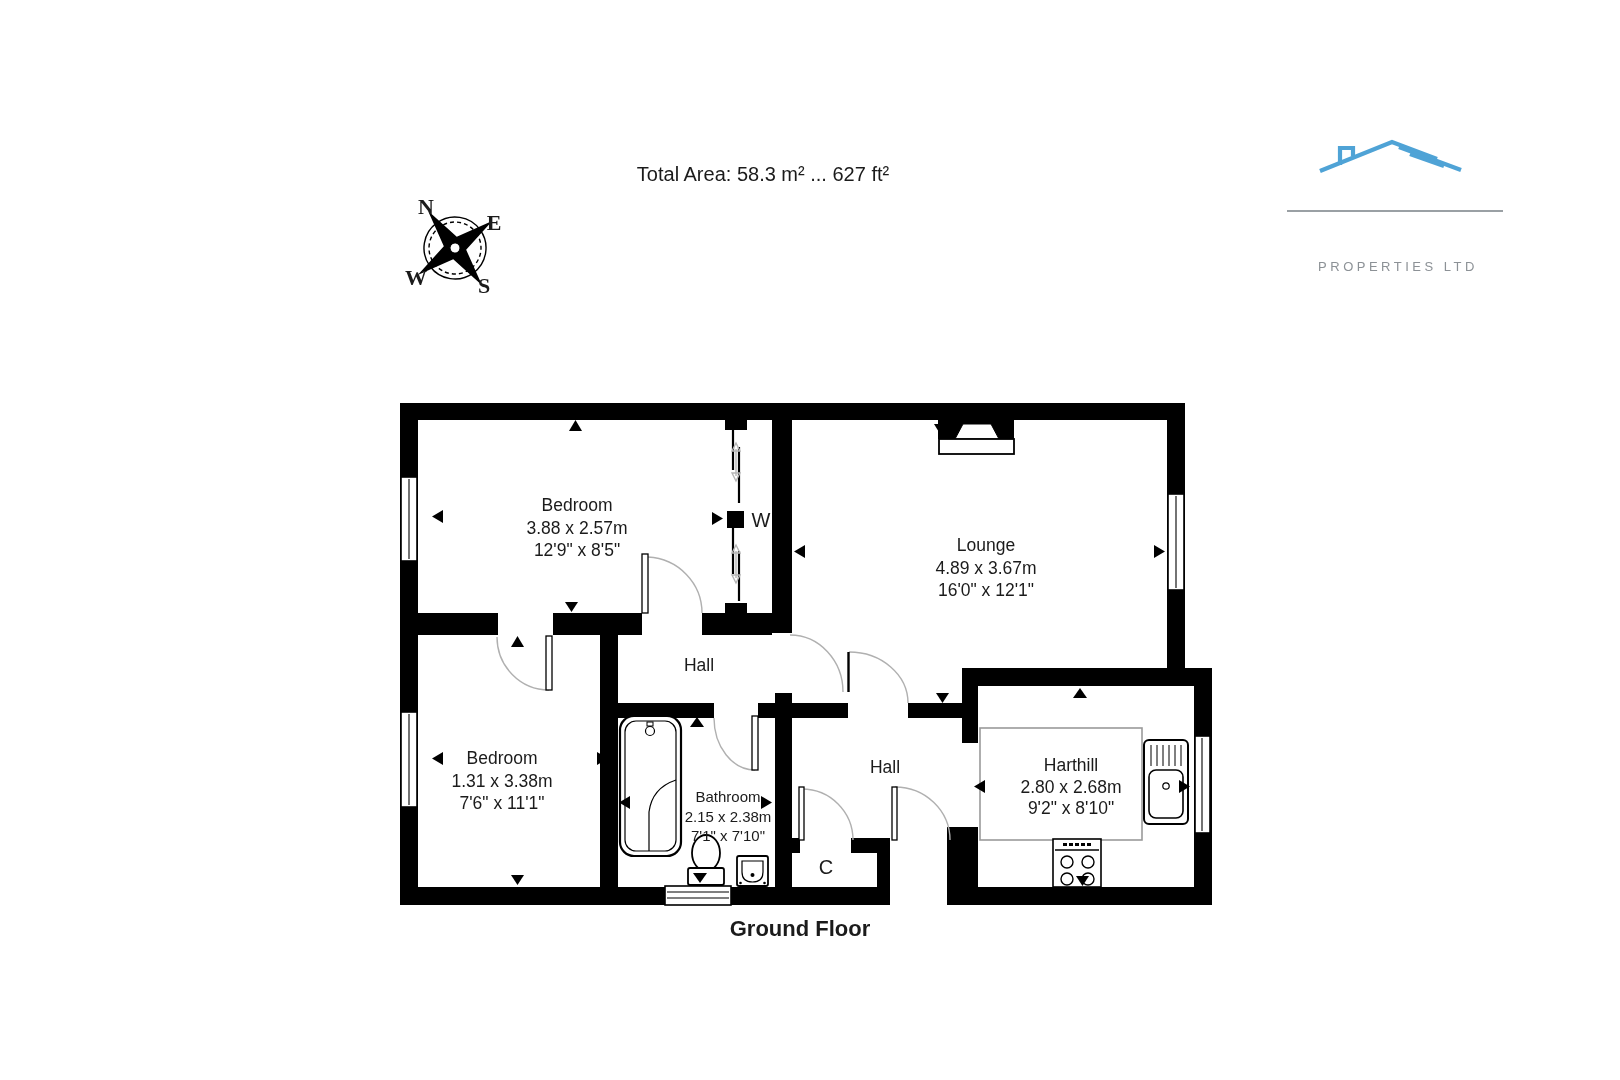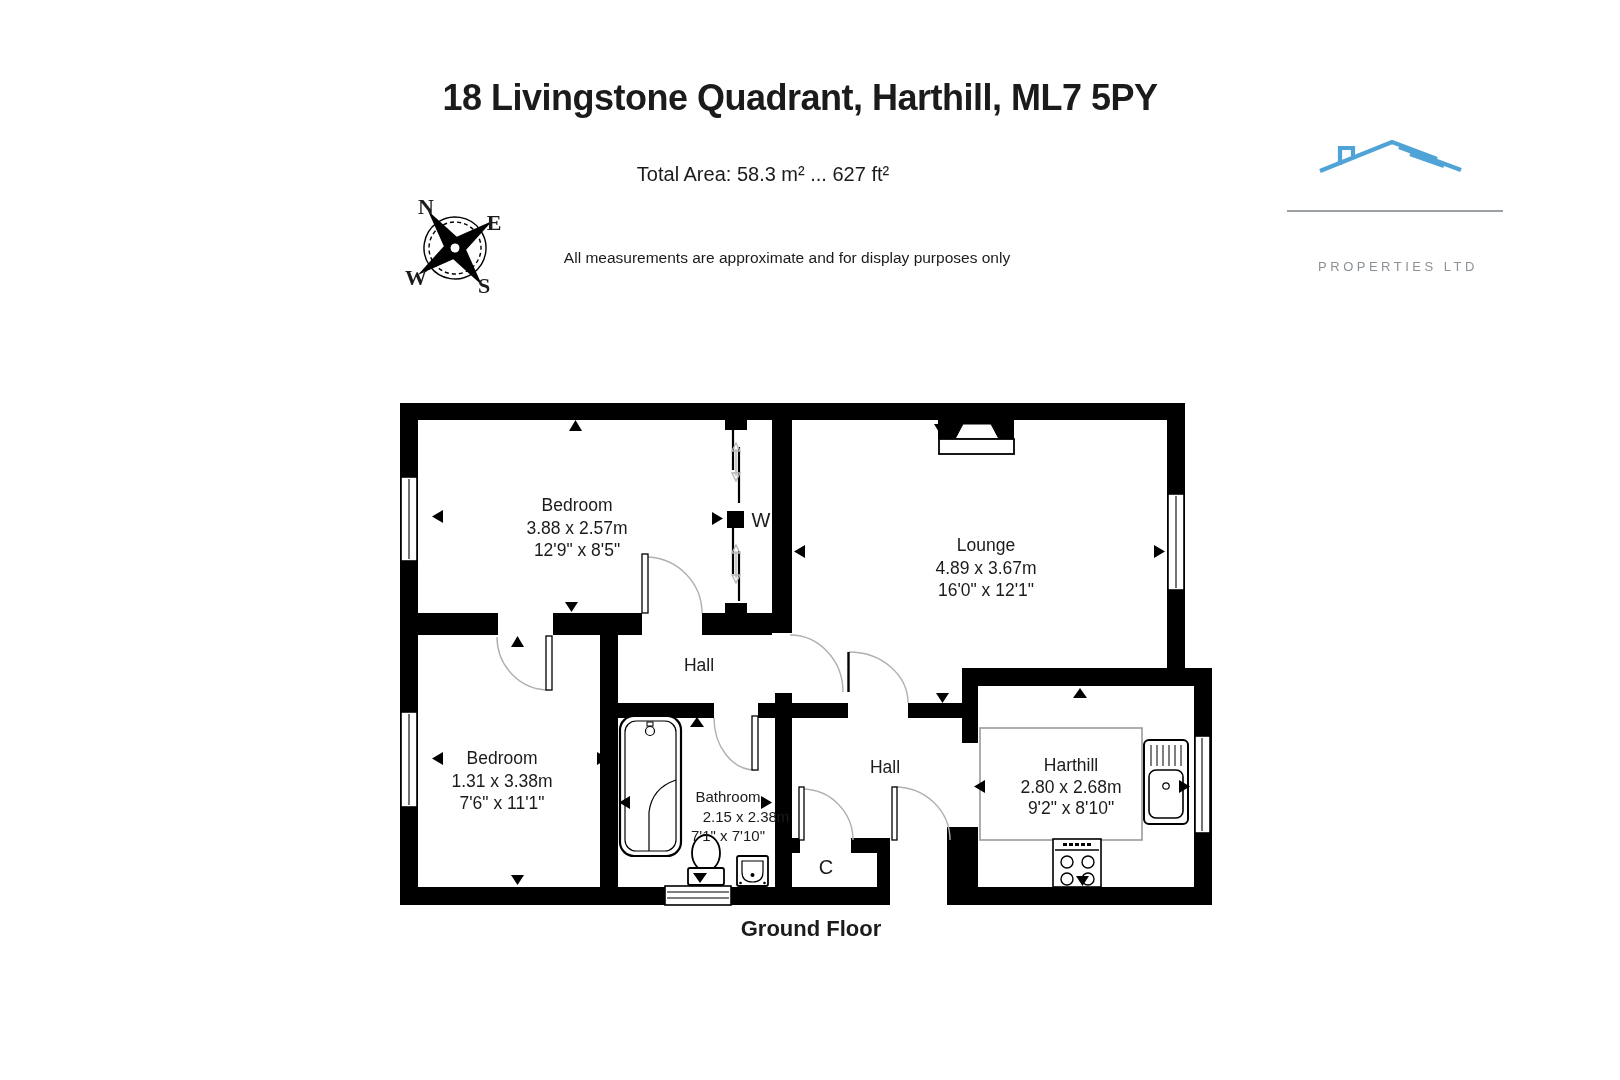--- a/index.html
+++ b/index.html
@@ -4,21 +4,21 @@
 <style>
   html,body{margin:0;padding:0;background:#fff;}
   .canvas{position:relative;width:1620px;height:1080px;background:#ffffff;overflow:hidden;
           font-family:"Liberation Sans",sans-serif;color:#1b1b1b;}
   .label{position:absolute;transform:translate(-50%,-50%);text-align:center;white-space:nowrap;color:#1b1b1b;}
   .room-name,.room-dim{font-size:17.5px;}
   .small .room-name,.small .room-dim{font-size:15px;}
   .page-title{font-size:36px;font-weight:bold;letter-spacing:-0.5px;}
   .total-area{font-size:20px;}
   .disclaimer{font-size:15.5px;}
-  .floor-label{font-size:22px;font-weight:bold;margin-left:11px;}
+  .floor-label{font-size:22px;font-weight:bold;}
   .closet-letter{font-size:20px;}
   .compass-letter{font-family:"Liberation Serif",serif;font-weight:bold;font-size:22px;}
   .logo-name{font-family:"Liberation Serif",serif;font-size:42px;}
   .logo-tagline{font-size:13px;letter-spacing:3.5px;}
   .logo-rule{position:absolute;height:2px;background:#9aa0a4;}
   svg{position:absolute;left:0;top:0;}
 </style>
 </head>
 <body>
 
@@ -207,23 +207,21 @@
       <polygon points="511,875 524,875 517.5,885"></polygon>
       <polygon points="443,752 443,765 432,758.5"></polygon>
       <polygon points="597,752 597,765 608,758.5"></polygon>
       <polygon points="690,727 704,727 697,717"></polygon>
       <polygon points="693,873 707,873 700,883"></polygon>
       <polygon points="630,796 630,809 619,802.5"></polygon>
       <polygon points="761,796 761,809 772,802.5"></polygon>
     </g>
   </svg>
 
-  <div class="label page-title" style="left:800px;top:98px;">18 Livingstone Quadrant, Harthill, ML7 5PY</div>
   <div class="label total-area" style="left:763px;top:174px;">Total Area: 58.3 m² ... 627 ft²</div>
-  <div class="label disclaimer" style="left:787px;top:258px;">All measurements are approximate and for display purposes only</div>
 
   <div class="label compass-letter" style="left:426px;top:207px;">N</div>
   <div class="label compass-letter" style="left:494px;top:223px;">E</div>
   <div class="label compass-letter" style="left:416px;top:278px;">W</div>
   <div class="label compass-letter" style="left:484px;top:286px;">S</div>
 
   <div class="logo-rule" style="left:1287px;top:210px;width:216px;"></div>
   <div class="label logo-tagline" style="left:1398px;top:222px;color:#8C9196;margin-top:44px;">PROPERTIES LTD</div>
 
   <div>
@@ -241,21 +239,21 @@
   <div class="label room-name" style="left:699px;top:665px;">Hall</div>
 
   <div>
     <div class="label room-name" style="left:502px;top:758px;">Bedroom</div>
     <div class="label room-dim" style="left:502px;top:781px;">1.31 x 3.38m</div>
     <div class="label room-dim" style="left:502px;top:803px;">7'6" x 11'1"</div>
   </div>
 
   <div class="small">
     <div class="label room-name" style="left:728px;top:796px;">Bathroom</div>
-    <div class="label room-dim" style="left:728px;top:816px;margin-left:18px;">2.15 x 2.38m</div>
+    <div class="label room-dim" style="left:728px;top:816px;">2.15 x 2.38m</div>
     <div class="label room-dim" style="left:728px;top:835px;">7'1" x 7'10"</div>
   </div>
 
   <div class="label room-name" style="left:885px;top:767px;">Hall</div>
 
   <div>
     <div class="label room-name" style="left:1071px;top:765px;">Harthill</div>
     <div class="label room-dim" style="left:1071px;top:787px;">2.80 x 2.68m</div>
     <div class="label room-dim" style="left:1071px;top:808px;">9'2" x 8'10"</div>
   </div>

